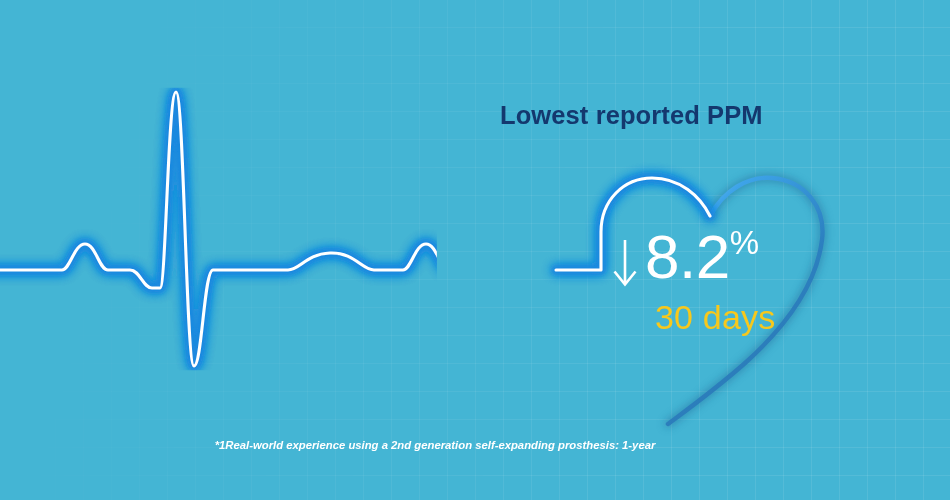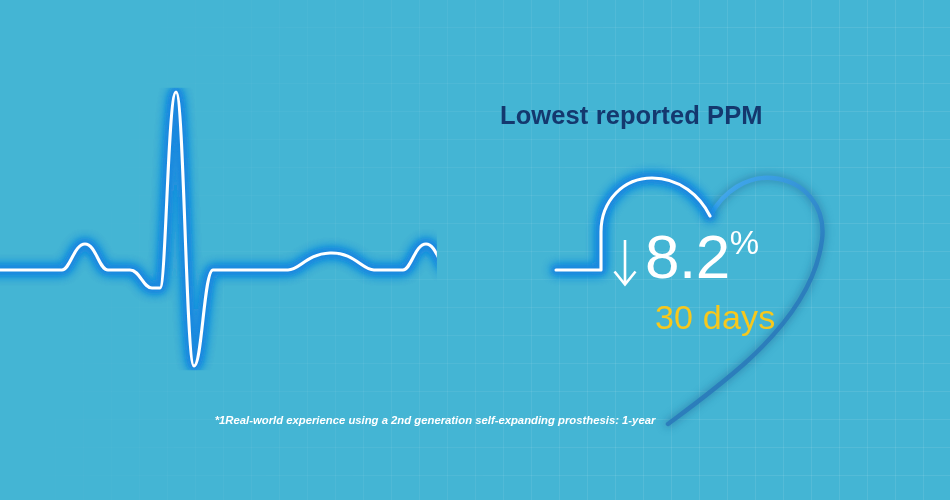--- a/index.html
+++ b/index.html
@@ -89,21 +89,21 @@
     font-size: 34px;
     font-weight: 300;
     letter-spacing: 0.2px;
     white-space: nowrap;
     text-align: right;
   }
   
   #footnote {
     position: absolute;
     left: 95px;
-    top: 412px;
+    top: 437px;
     width: 680px;
     text-align: center;
     color: #ffffff;
     font-size: 11.3px;
     font-style: italic;
     line-height: 16.5px;
     font-weight: bold;
   }
 </style>
 </head>

